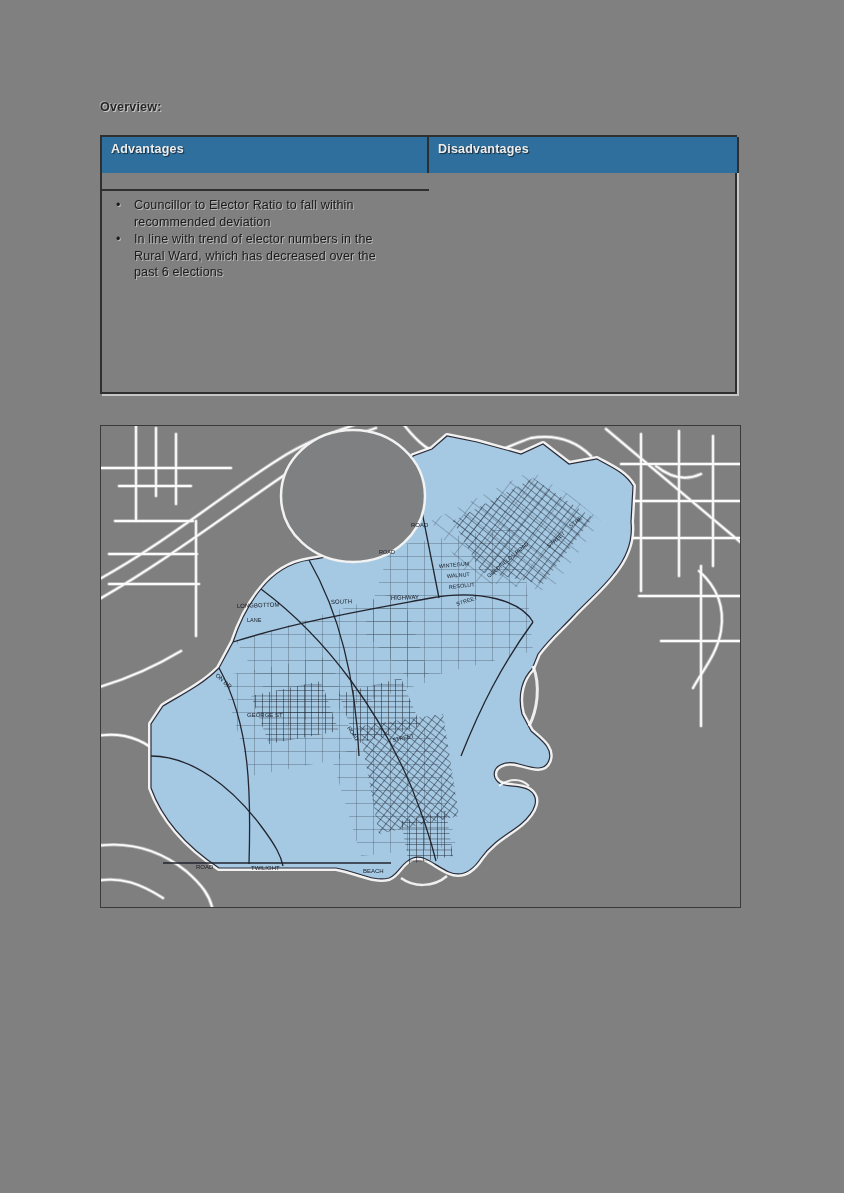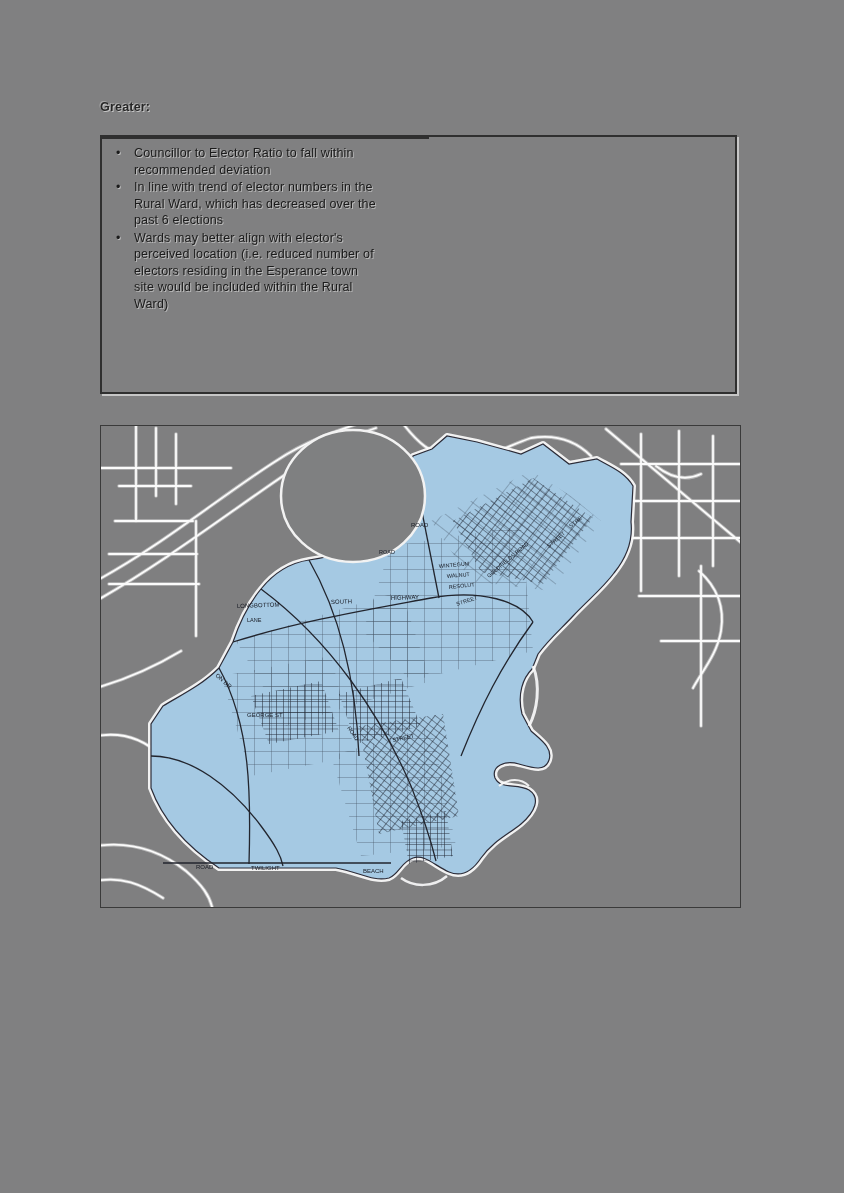--- a/index.html
+++ b/index.html
@@ -28,21 +28,21 @@
   .th{
     box-sizing:border-box;padding:5px 9px;
     color:#ededed;font-size:12.5px;font-weight:bold;letter-spacing:.2px;
     text-shadow:1px 1px 1px rgba(15,15,15,.7);
     border-right:2px solid #2f2f2f;
   }
   .th:last-of-type{border-right:none;}
   .td{
     box-sizing:border-box;padding:6px 51px 6px 10px;
     border-right:2px solid #2f2f2f;border-top:2px solid #2f2f2f;
-    color:#1b1b1b;font-size:12.5px;line-height:16.5px;letter-spacing:.15px;
+    color:#1b1b1b;font-size:12.5px;line-height:16.5px;letter-spacing:.15px;margin-top:16px;
   }
   .td:last-of-type{border-right:none;}
   .td ul{margin:0;padding:0;list-style:none;}
   .td li{position:relative;padding-left:22px;margin:0 0 1px 0;
     text-shadow:1px 1px 0 rgba(255,255,255,.45);}
   .td li::before{content:"•";position:absolute;left:4px;top:0;color:#1b1b1b;}
 
   
   .map-frame{
     position:absolute;left:100px;top:425px;width:639px;height:481px;
@@ -57,28 +57,29 @@
   .rd-fill{stroke:#fbfbfb;stroke-width:1.8;fill:none;stroke-linecap:round;}
   .inner-road{stroke:#22252e;stroke-width:1.3;fill:none;}
   .coast-halo{stroke:#fbfbfb;stroke-width:6;fill:none;opacity:.92;stroke-linejoin:round;}
   .map-label{fill:#181b24;font-family:"Liberation Sans","DejaVu Sans",sans-serif;}
 </style>
 </head>
 <body>
 
 <div class="page">
 
-  <div class="overview">Greater:</div>
+  <div class="overview">Overview:</div>
 
   <div class="adv-table">
+    <div class="th" style="background: rgb(46, 111, 158);">Advantages</div>
+    <div class="th" style="background: rgb(46, 111, 158);">Disadvantages</div>
     <div class="td">
       <ul>
           <li>Councillor to Elector Ratio to fall within recommended deviation</li>
           <li>In line with trend of elector numbers in the Rural Ward, which has decreased over the past 6 elections</li>
-          <li>Wards may better align with elector's perceived location (i.e. reduced number of electors residing in the Esperance town site would be included within the Rural Ward)</li>
         </ul>
     </div>
   </div>
 
   <div class="map-frame">
     <svg viewBox="0 0 639 481">
       <defs>
         <g id="rd">
           <path d="M -5,155 C 60,120 120,70 175,35 C 205,15 235,5 265,-5"></path>
           <path d="M -5,175 C 65,135 130,85 185,48 C 215,25 245,12 275,2"></path>

